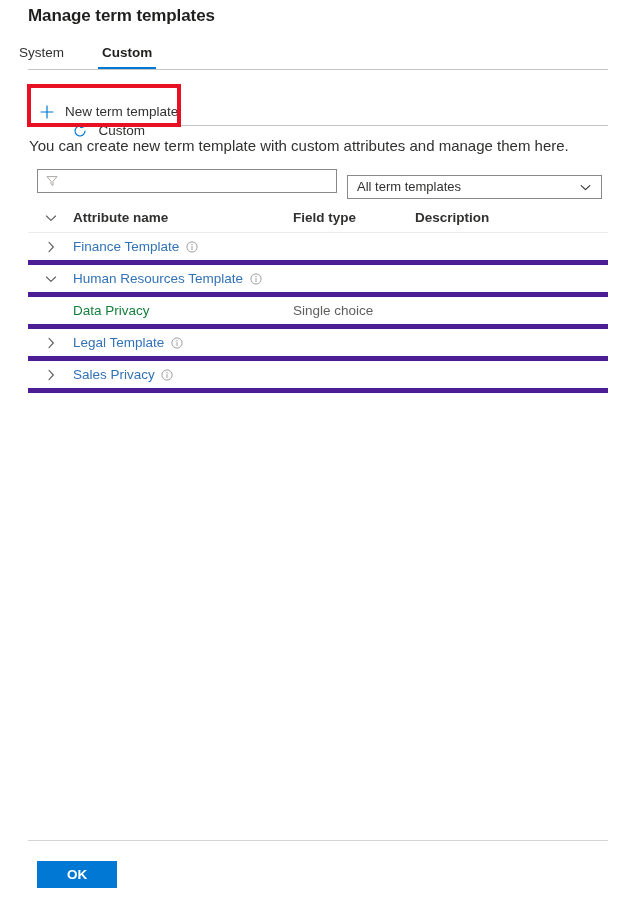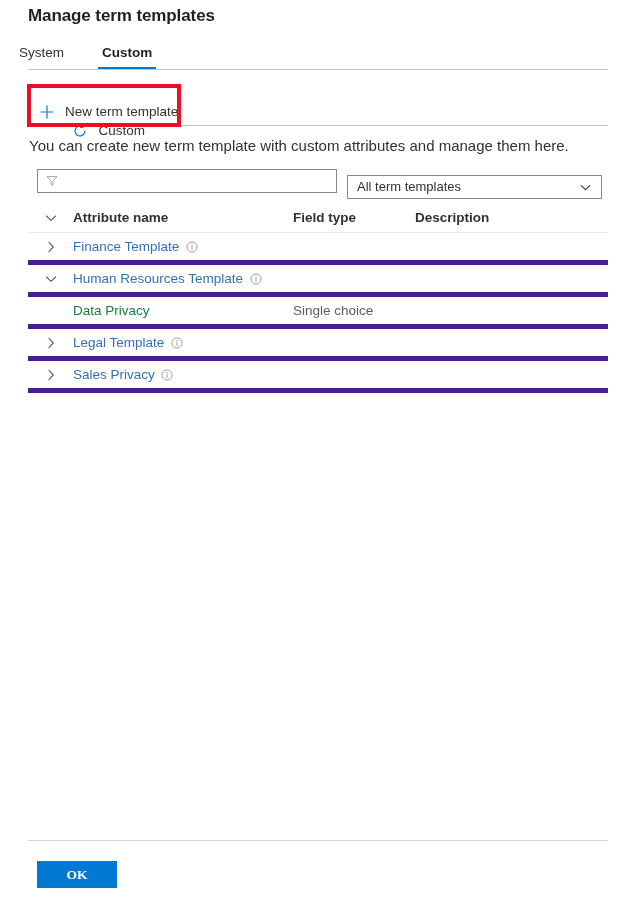--- a/index.html
+++ b/index.html
@@ -293,21 +293,21 @@
   }
   .ok-button {
     position: absolute;
     left: 37px;
     top: 861px;
     width: 80px;
     height: 27px;
     background: #0078d4;
     border: 1px solid #0078d4;
     color: #ffffff;
-    font-family: Liberation Serif, serif;
+    font-family: Liberation Sans, sans-serif;
     font-size: 13.5px;
     font-weight: bold;
     cursor: pointer;
     padding: 0;
     line-height: 25px;
     text-align: center;
   }
 </style>
 </head>
 <body>

